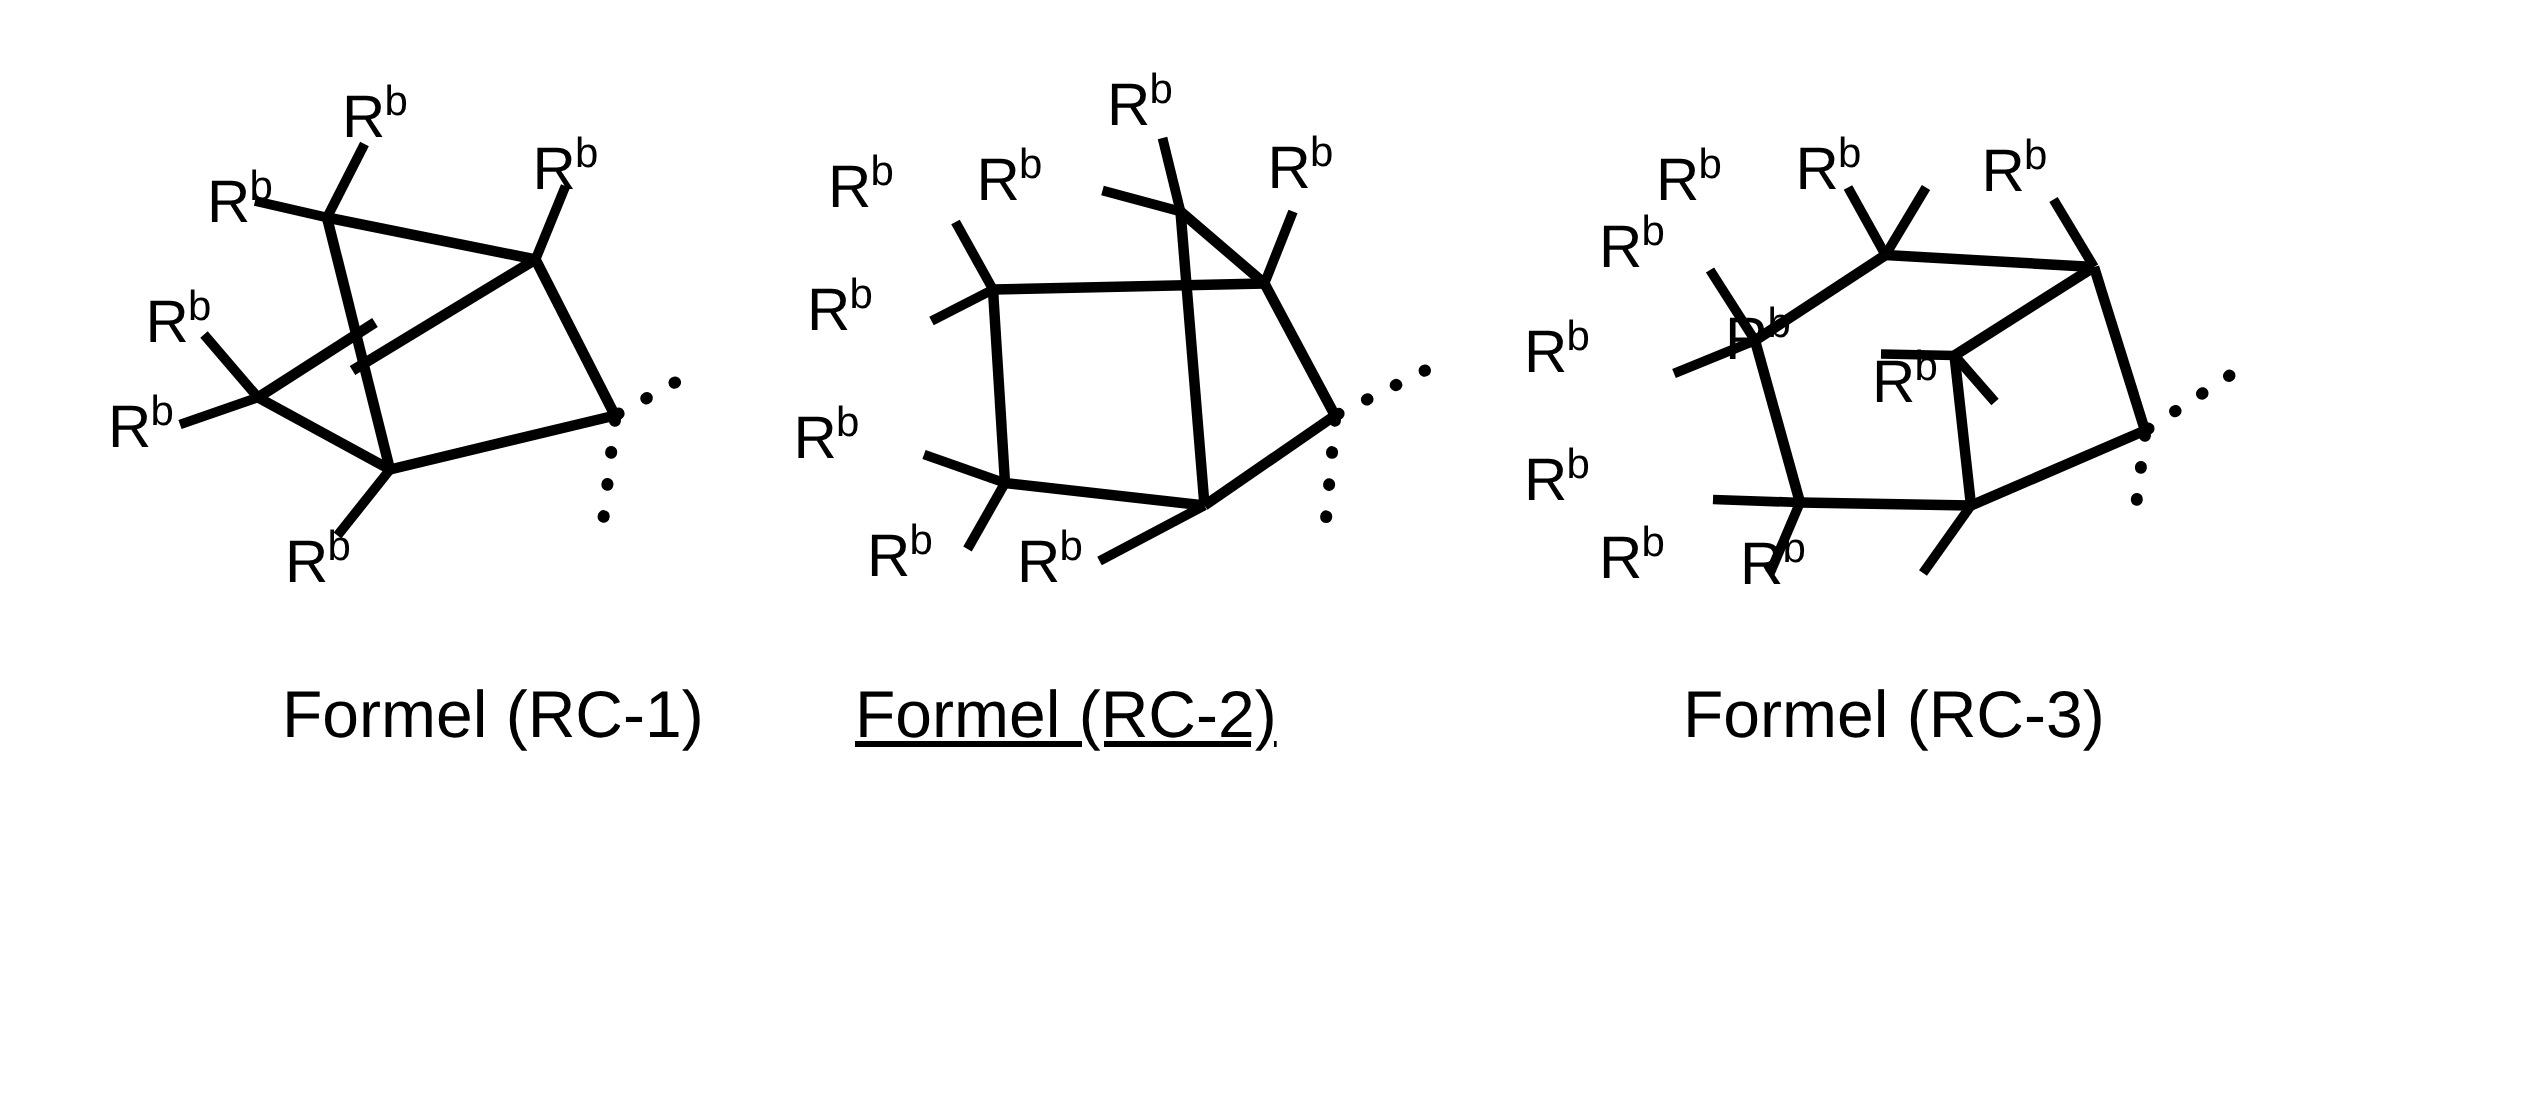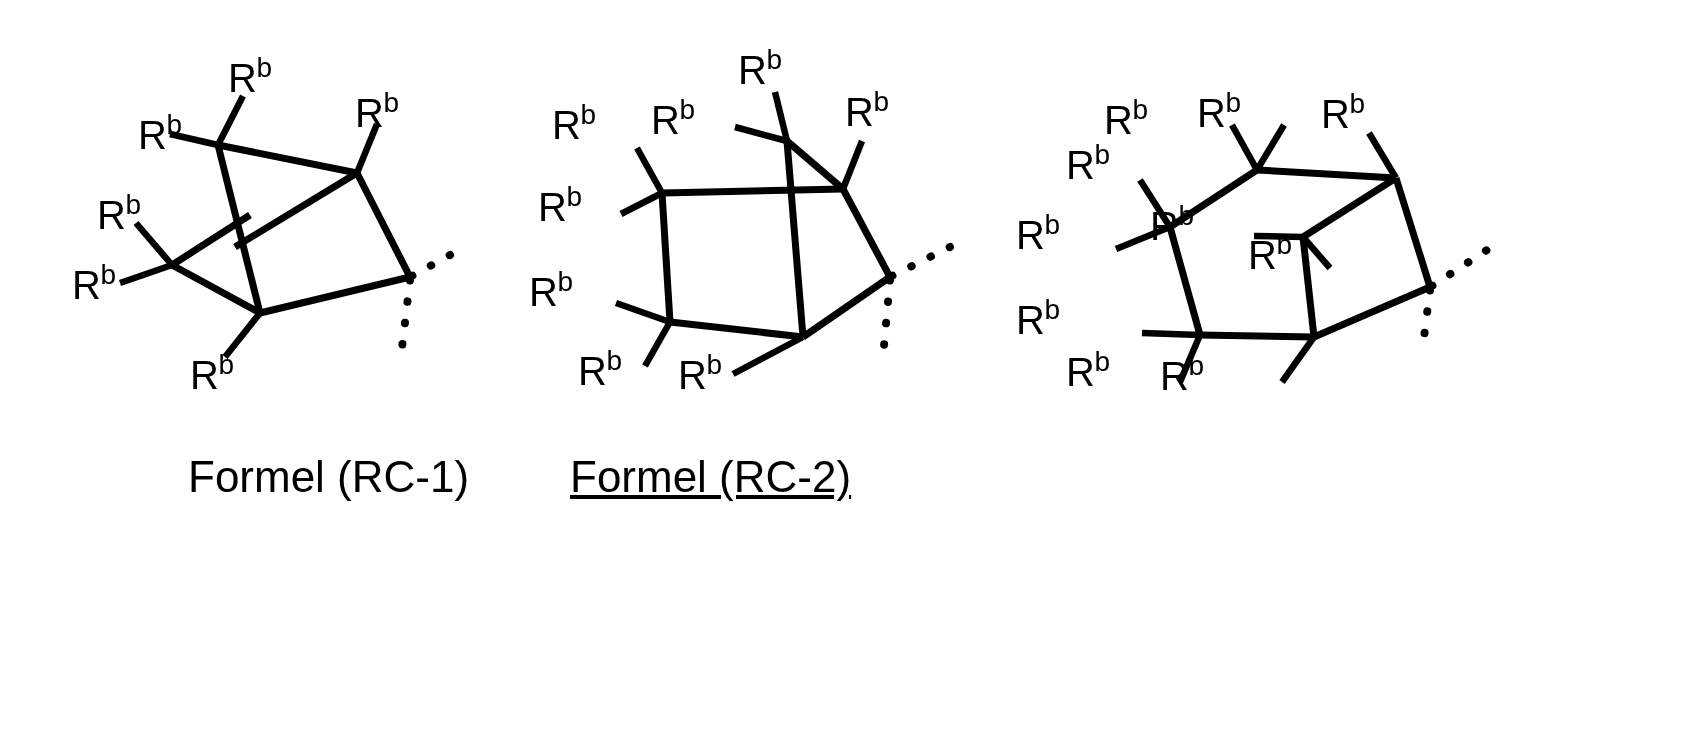--- a/index.html
+++ b/index.html
@@ -180,14 +180,15 @@
   <div class="rlabel" style="left:1066px; top:145px;"><span>R</span><sup>b</sup></div>
   <div class="rlabel" style="left:1016px; top:215px;"><span>R</span><sup>b</sup></div>
   <div class="rlabel" style="left:1150px; top:206px;"><span>R</span><sup>b</sup></div>
   <div class="rlabel" style="left:1248px; top:235px;"><span>R</span><sup>b</sup></div>
   <div class="rlabel" style="left:1016px; top:300px;"><span>R</span><sup>b</sup></div>
   <div class="rlabel" style="left:1066px; top:352px;"><span>R</span><sup>b</sup></div>
   <div class="rlabel" style="left:1160px; top:356px;"><span>R</span><sup>b</sup></div>
 
   <div class="caption" style="left:188px;  top:452px;">Formel (RC-1)</div>
   <div class="caption" style="left:570px;  top:452px;text-decoration:underline;">Formel (RC-2)</div>
+  <div class="caption" style="left:1122px; top:452px;">Formel (RC-3)</div>
 
 </div>
 
 </body></html>

